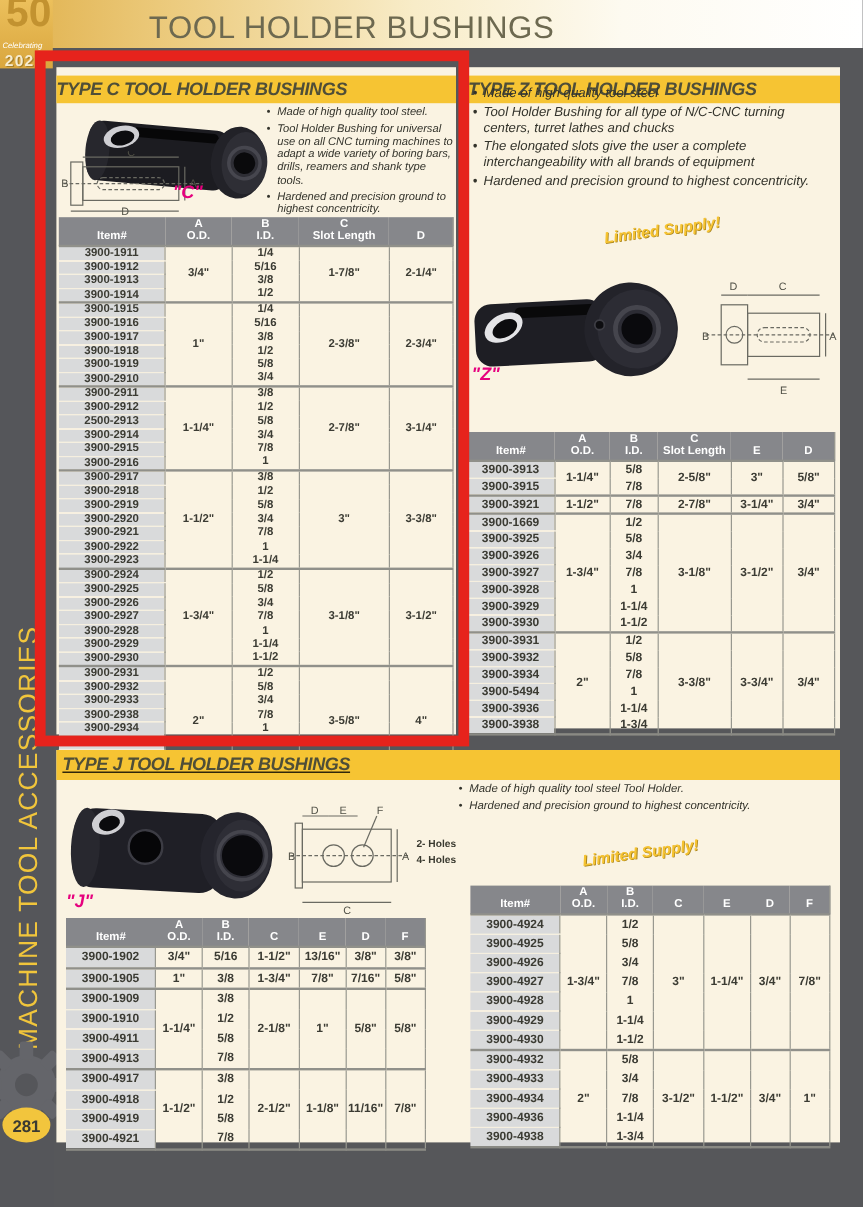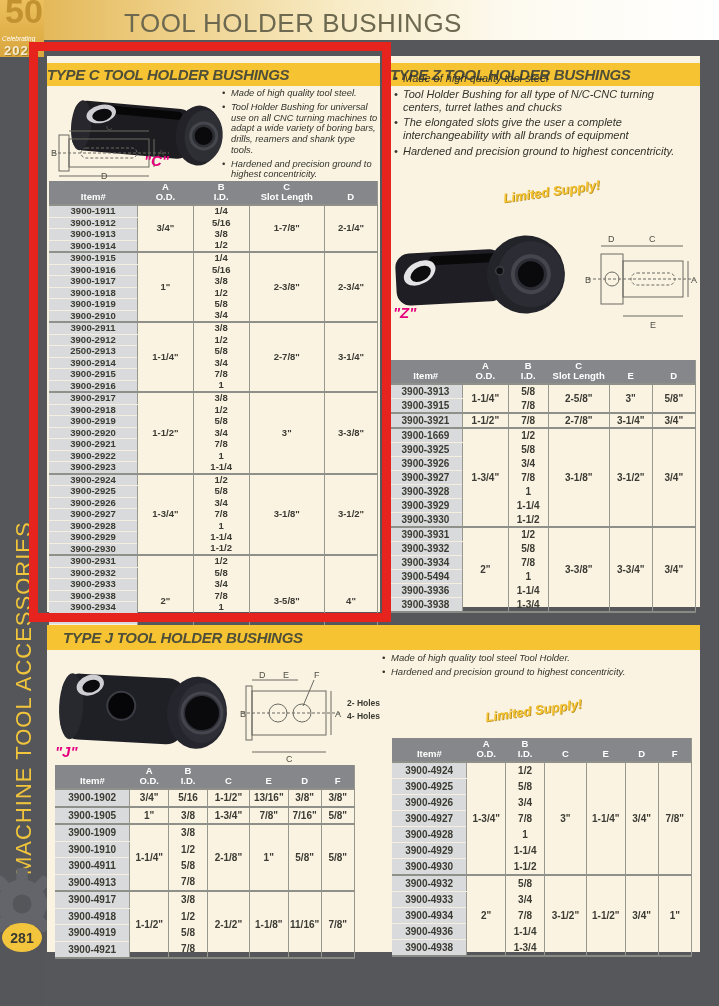--- a/index.html
+++ b/index.html
@@ -31,21 +31,21 @@
     border:9px solid #e6231c;box-sizing:border-box;z-index:20;pointer-events:none;}
   
   .panel{position:absolute;background:#faf3e2;}
   .panel-c{left:47px;top:56px;width:333px;height:556px;}
   .panel-z{left:385px;top:56px;width:315px;height:551px;}
   .panel-j{left:47px;top:625px;width:653px;height:327px;}
   .band{position:absolute;background:#f6c433;height:23px;display:flex;align-items:center;box-sizing:border-box;}
   .band-title{font-size:15px;font-weight:bold;font-style:italic;color:#4f4e38;letter-spacing:-.3px;white-space:nowrap;}
   .band-c{left:0;top:7px;width:100%;padding-right:3px;}
   .band-z{left:0;top:7px;width:100%;padding-left:5px;}
-  .band-j{left:0;top:0;width:100%;height:25px;padding-left:16px;}
+  .band-j{left:0;top:0;width:100%;height:25px;padding-left:5px;text-decoration:underline;}
   
   .bullets{position:absolute;color:#33332b;font-style:italic;}
   .bullet{display:flex;margin-bottom:3px;line-height:1.16;}
   .bullet .dot{flex:none;width:9px;}
   .bullet .dot::before{content:"•";}
   .bullets-c{left:175px;top:32px;width:156px;font-size:9.3px;}
   .bullets-z{left:9px;top:16px;width:300px;font-size:11px;}
   .bullets-j{left:335px;top:27px;width:314px;font-size:9.5px;}
   .limited{position:absolute;color:#f6c331;font-weight:bold;font-style:italic;font-size:13px;
     transform:rotate(-8deg);text-shadow:.6px .6px 0 #a8841e;white-space:nowrap;}

